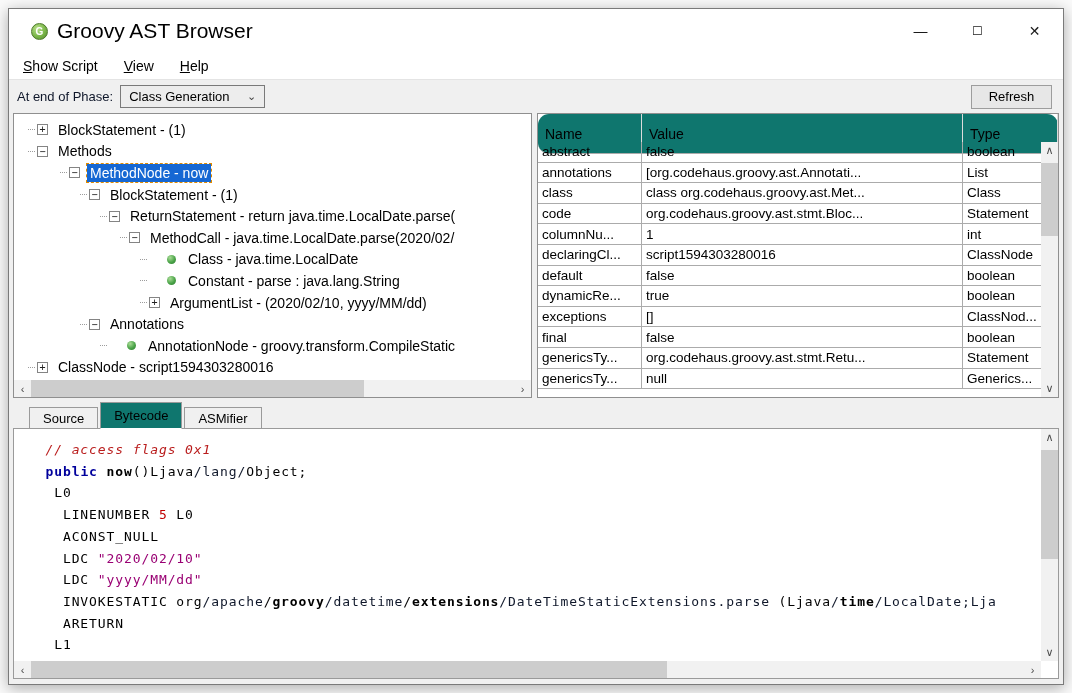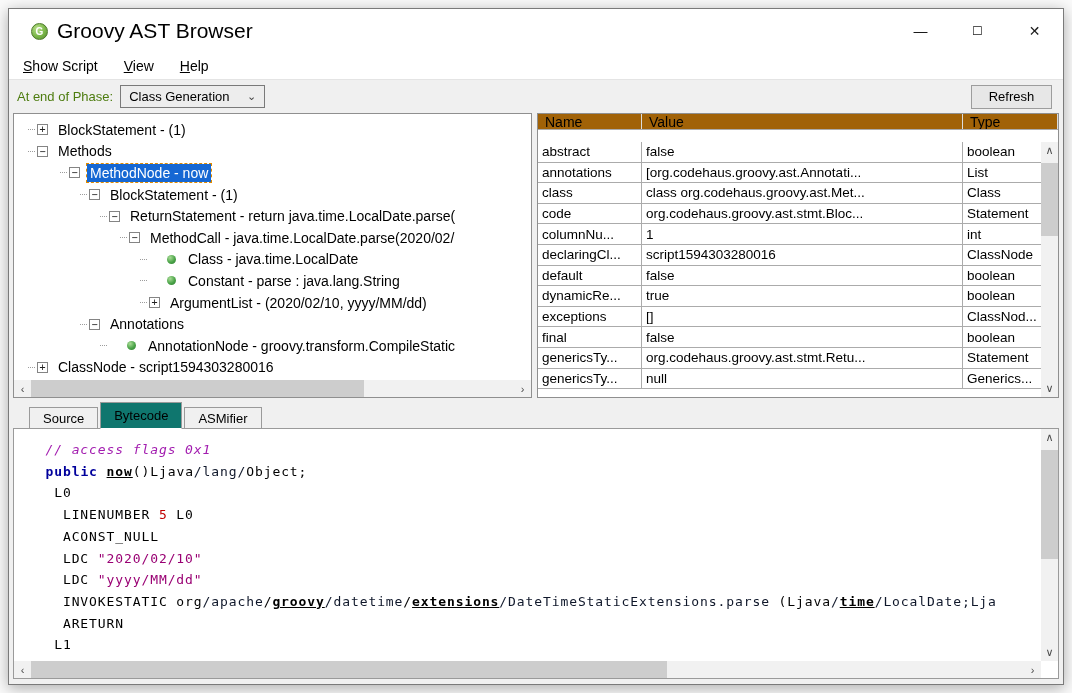--- a/index.html
+++ b/index.html
@@ -22,21 +22,21 @@
   .win-btn.max { font-size:12px; }
 
   
   .menubar { height:26px; background:#fff; display:flex; align-items:center; padding-left:8px; gap:14px; flex:none; }
   .menu-item { font-size:14px; padding:2px 6px; color:#000; }
   .menu-item .u { text-decoration:underline; }
 
   
   .toolbar { height:34px; background:#f0f0f0; border-top:1px solid #e4e4e4;
     display:flex; align-items:center; padding:0 11px 0 8px; flex:none; }
-  .phase-label { font-size:13px; color:#4d7c0f; margin-right:7px; }
+  .phase-label { font-size:13px; color:#0f172a; margin-right:7px; }
   .combo { width:145px; height:23px; background:#ededed; border:1px solid #7a7a7a;
     display:flex; align-items:center; padding-left:8px; font-size:13px; position:relative; }
   .combo-chev { position:absolute; right:8px; top:4px; font-size:11px; color:#444; }
   .btn-refresh { margin-left:auto; width:81px; height:24px; background:#e7e7e7; border:1px solid #9d9d9d;
     font-size:13px; display:flex; align-items:center; justify-content:center; color:#000; }
 
   
   .main { flex:1; display:flex; flex-direction:column; padding:0 4px 5px; min-height:0; }
   .top-split { height:285px; display:flex; gap:5px; flex:none; }
   .panel { background:#fff; border:1px solid #8f8f8f; position:relative; overflow:hidden; }
@@ -49,22 +49,22 @@
   .expander { width:11px; height:11px; flex:none; border:1px solid #848484; background:#fff;
     font:10px/9px "DejaVu Sans Mono", monospace; text-align:center; color:#222; margin-right:7px; }
   .leaf-spacer { width:18px; flex:none; }
   .leaf-dot { width:9px; height:9px; border-radius:50%; flex:none; margin-right:9px;
     background:radial-gradient(circle at 35% 30%, #a9dc96, #4aa348 55%, #2e7b30); }
   .guide { width:7px; border-top:1px dotted #9c9c9c; flex:none; margin-right:2px; }
   .tree-label { font-size:14px; color:#000; padding:1px 3px; }
   .tree-label.selected { background:#1567d3; color:#fff; outline:1px dashed #df8a00; }
 
   
-  .grid-header { display:grid; grid-template-columns:104px 1fr 95px; height:16px; background:#a16207;
-    border-bottom:1px solid #ababab; }
+  .grid-header { display:grid; grid-template-columns:104px 1fr 95px; height:40px; background:#0f766e;
+    border-bottom:1px solid #ababab;border-radius:11px; }
   .grid-header .hcell { font-size:14px; display:flex; align-items:center; padding-left:7px;
     border-right:1px solid #dcdcdc; overflow:hidden; }
   .grid-body { position:absolute; top:28px; bottom:0; left:0; right:17px; overflow:hidden;text-align:center; }
   .grid-row { display:grid; grid-template-columns:104px 1fr 78px; height:20.6px;
     border-bottom:1px solid #ababab; }
   .grid-row .cell { font-size:13.5px; display:flex; align-items:center; padding-left:4px;
     border-right:1px solid #ababab; white-space:nowrap; overflow:hidden; }
   .grid-row .cell:last-child { border-right:none; }
 
   
@@ -83,23 +83,23 @@
   .bottom-pane { flex:1; margin-top:3px; position:relative; min-height:0; }
   .tabstrip { height:27px; display:flex; align-items:flex-end; padding-left:16px; position:relative; z-index:2; }
   .tab { height:22px; padding:0 13px; display:flex; align-items:center; font-size:13px;
     background:#f0f0f0; border:1px solid #9a9a9a; margin-right:2px; margin-bottom:-1px; }
   .tab.active { height:27px; background:#0f766e; border-bottom:1px solid #fff; z-index:3; }
   .tab-content { position:absolute; top:27px; left:0; right:0; bottom:0; background:#fff;
     border:1px solid #9a9a9a; overflow:hidden; z-index:1; }
   .code-area { position:absolute; inset:0 17px 17px 0; overflow:hidden; }
   .code-pre { font-family:"DejaVu Sans Mono","Liberation Mono",monospace; font-size:13px;
     line-height:21.7px; letter-spacing:0.9px; padding:10px 0 0 14px; white-space:pre; color:#000; }
-  .cs-comment { color:#a21caf; font-style:italic; }
+  .cs-comment { color:#b91c1c; font-style:italic; }
   .cs-kw { color:#00009c; font-weight:bold; }
-  .cs-bold { font-weight:bold;text-decoration:underline; }
+  .cs-bold { font-weight:bold; }
   .cs-pkg { color:#0f172a; }
   .cs-num { color:#c00000; }
   .cs-str { color:#990073; }
   .code-vsb { bottom:17px; }
   .code-hsb { right:17px; }
 </style>
 </head>
 <body>
 
 <div class="window">

